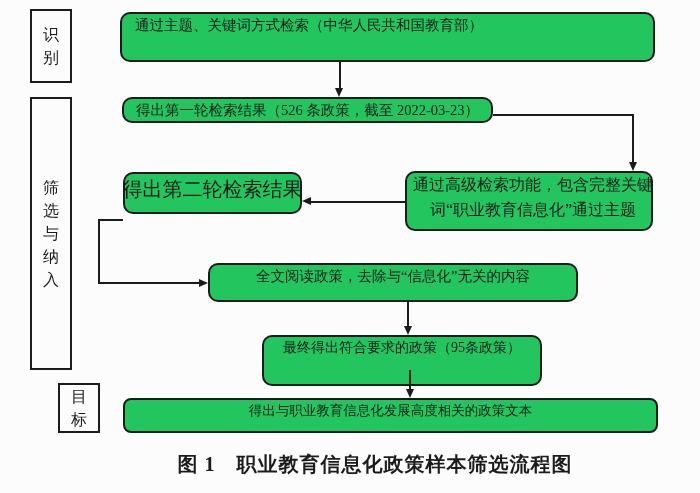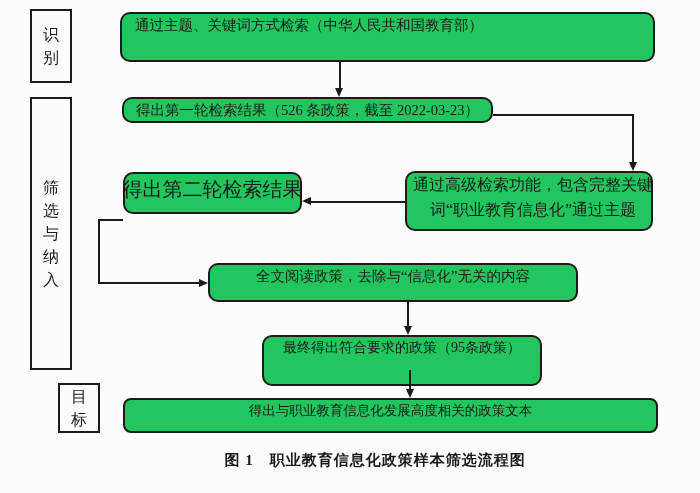--- a/index.html
+++ b/index.html
@@ -84,21 +84,21 @@
   #a5 { left: 403.5px; top: 326px; }
   #a6 { left: 405.5px; top: 389px; }
 
   
   .caption {
     position: absolute;
     left: 50px;
     right: 0;
     top: 451px;
     text-align: center;
-    font-size: 15px;
+    font-size: 20px;
     font-weight: bold;
     letter-spacing: 1px;
     white-space: nowrap;
   }
 </style>
 </head>
 <body>
 
 <div class="canvas">
 

